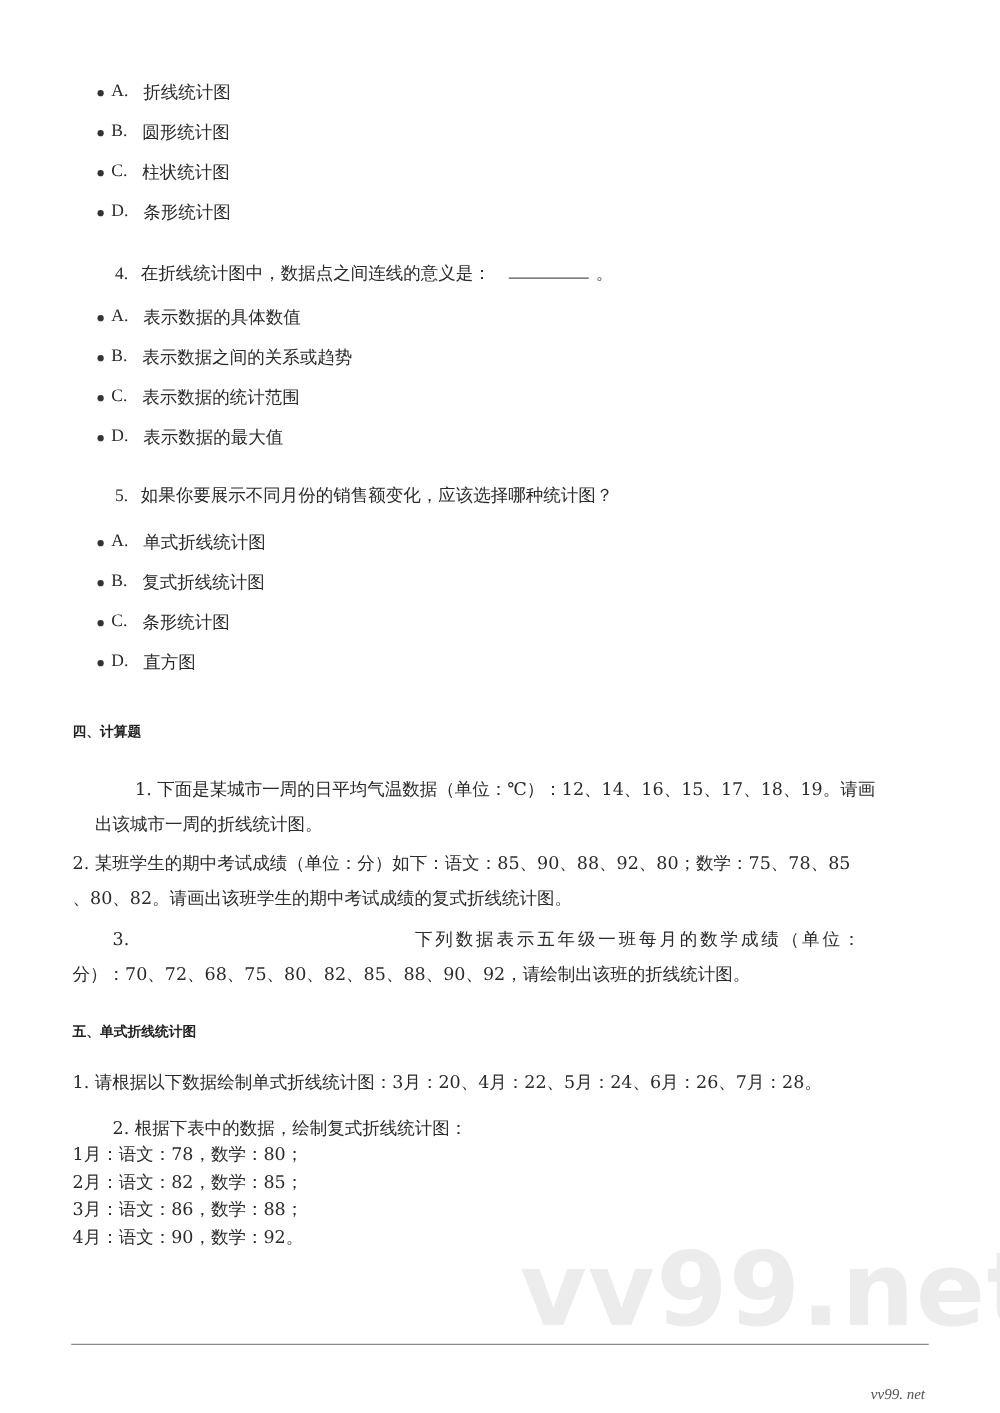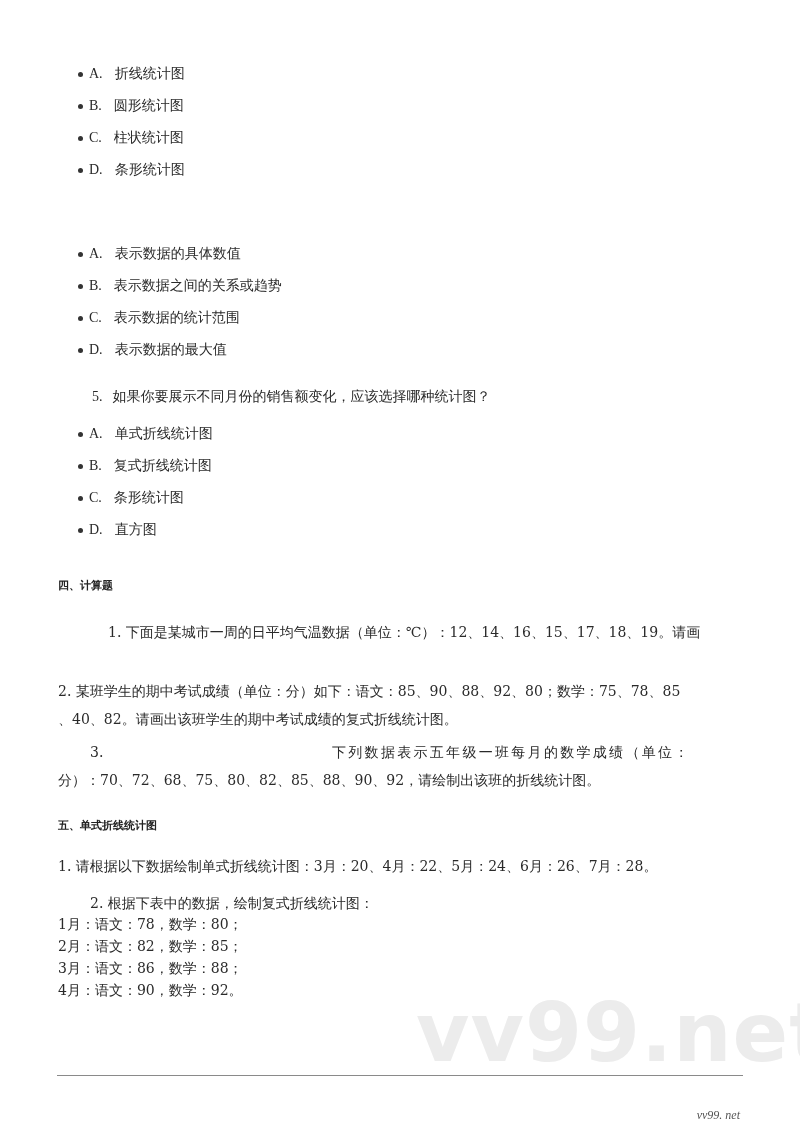--- a/index.html
+++ b/index.html
@@ -46,20 +46,23 @@
     <span class="bullet"></span>
     <span class="letter">C.</span>
     <span>柱状统计图</span>
   </div>
   <div class="abs opt" style="top:161px">
     <span class="bullet"></span>
     <span class="letter">D.</span>
     <span>条形统计图</span>
   </div>
 
+  <div class="abs q" style="top:210px">
+    <span class="num">4.</span><span>在折线统计图中，数据点之间连线的意义是：</span><span class="blank"></span><span>。</span>
+  </div>
   <div class="abs opt" style="top:245px">
     <span class="bullet"></span>
     <span class="letter">A.</span>
     <span>表示数据的具体数值</span>
   </div>
   <div class="abs opt" style="top:277px">
     <span class="bullet"></span>
     <span class="letter">B.</span>
     <span>表示数据之间的关系或趋势</span>
   </div>
@@ -95,25 +98,26 @@
   <div class="abs opt" style="top:521px">
     <span class="bullet"></span>
     <span class="letter">D.</span>
     <span>直方图</span>
   </div>
 
   <div class="abs section" style="top:578px">四、计算题</div>
 
   <div class="abs para" style="top:618px; left:76px; width:690px">
     <div style="padding-left:32px">1. 下面是某城市一周的日平均气温数据（单位：℃）：12、14、16、15、17、18、19。请画</div>
+    <div>出该城市一周的折线统计图。</div>
   </div>
 
   <div class="abs para" style="top:677px; left:58px; width:690px">
     <div>2. 某班学生的期中考试成绩（单位：分）如下：语文：85、90、88、92、80；数学：75、78、85</div>
-    <div>、40、82。请画出该班学生的期中考试成绩的复式折线统计图。</div>
+    <div>、80、82。请画出该班学生的期中考试成绩的复式折线统计图。</div>
   </div>
 
   <div class="abs para" style="top:738px; left:58px; width:690px">
     <div style="display:flex">
       <span style="padding-left:32px; width:242px">3.</span>
       <span style="letter-spacing:2.3px">下列数据表示五年级一班每月的数学成绩（单位：</span>
     </div>
     <div>分）：70、72、68、75、80、82、85、88、90、92，请绘制出该班的折线统计图。</div>
   </div>
 

